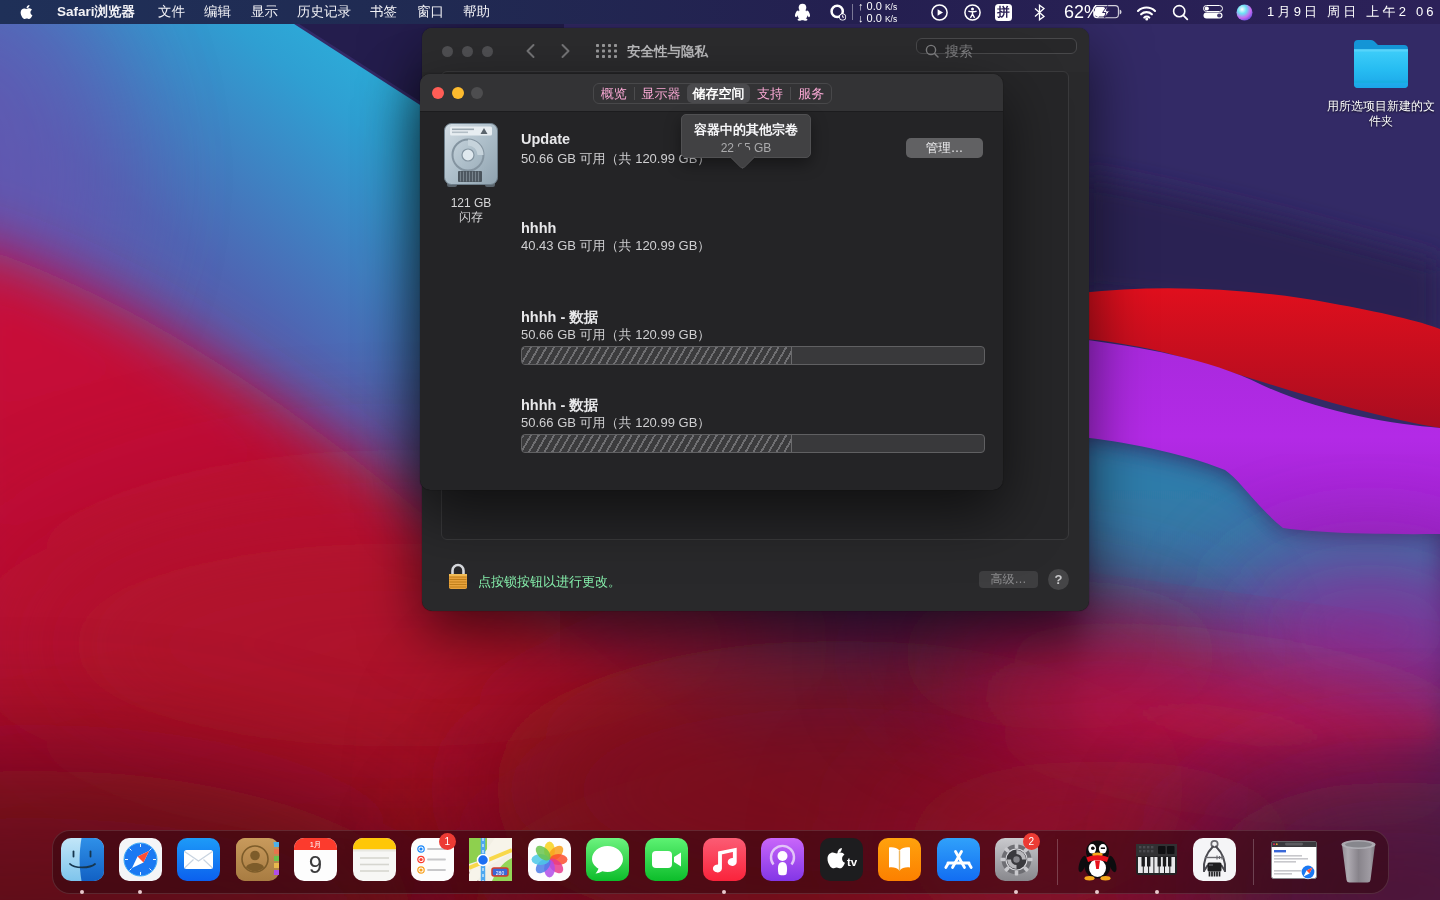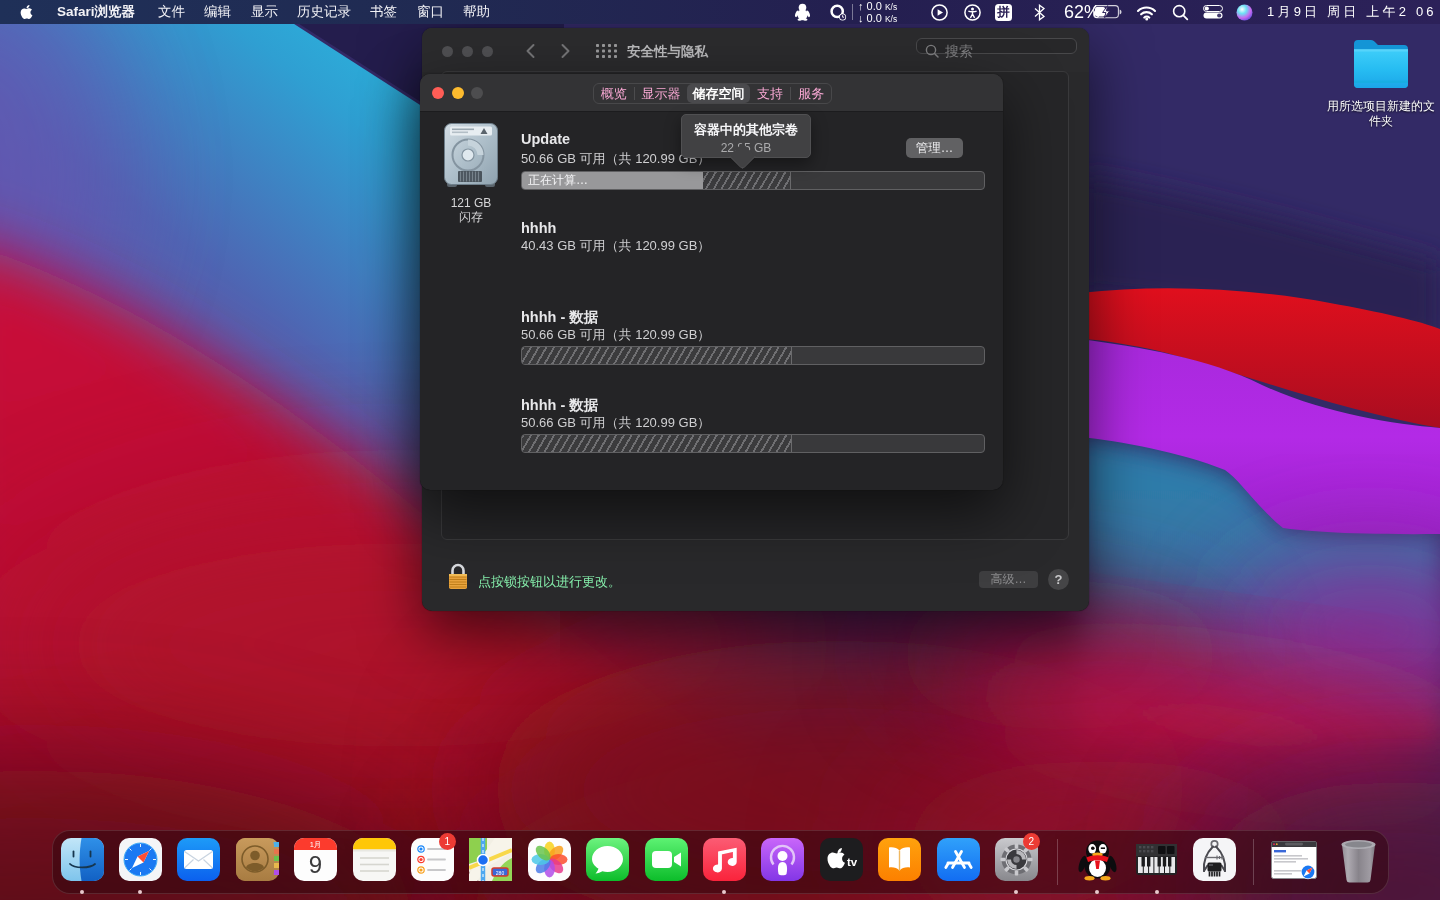--- a/index.html
+++ b/index.html
@@ -306,25 +306,21 @@
         <path d="M25.5 48.5 v10"></path>
         <path d="M28.5 48.5 v10"></path>
         <path d="M31.5 48.5 v10"></path>
         <path d="M34.5 48.5 v10"></path>
       </g>
  </svg>
  <div style="position:absolute;left:6px;top:122px;width:90px;text-align:center;color:#d6d6d8;font-size:12px;line-height:14px;">121 GB<br>闪存</div>
 
  <div class="row-t" style="left:101px;top:57px;">Update</div>
  <div class="row-s" style="left:101px;top:76px;">50.66 GB 可用（共 120.99 GB）</div>
- <div class="btn" style="left:486px;top:64px;width:57px;height:20px;">管理…</div>
- <div class="bar" style="top:97px;">
-   <div class="fillsolid" style="width:181px;">正在计算…</div>
-   <div class="hatch" style="width:88px;"></div>
- </div>
+ <div class="btn" style="left:486px;top:64px;width:77px;height:20px;">管理…</div>
  <div id="tip">
    <div class="t1">容器中的其他宗卷</div>
    <div class="t2">22.85 GB</div>
    <div class="arr"></div>
  </div>
 
  <div class="row-t" style="left:101px;top:146px;">hhhh</div>
  <div class="row-s" style="left:101px;top:163px;">40.43 GB 可用（共 120.99 GB）</div>
 
  <div class="row-t" style="left:101px;top:234px;">hhhh - 数据</div>

